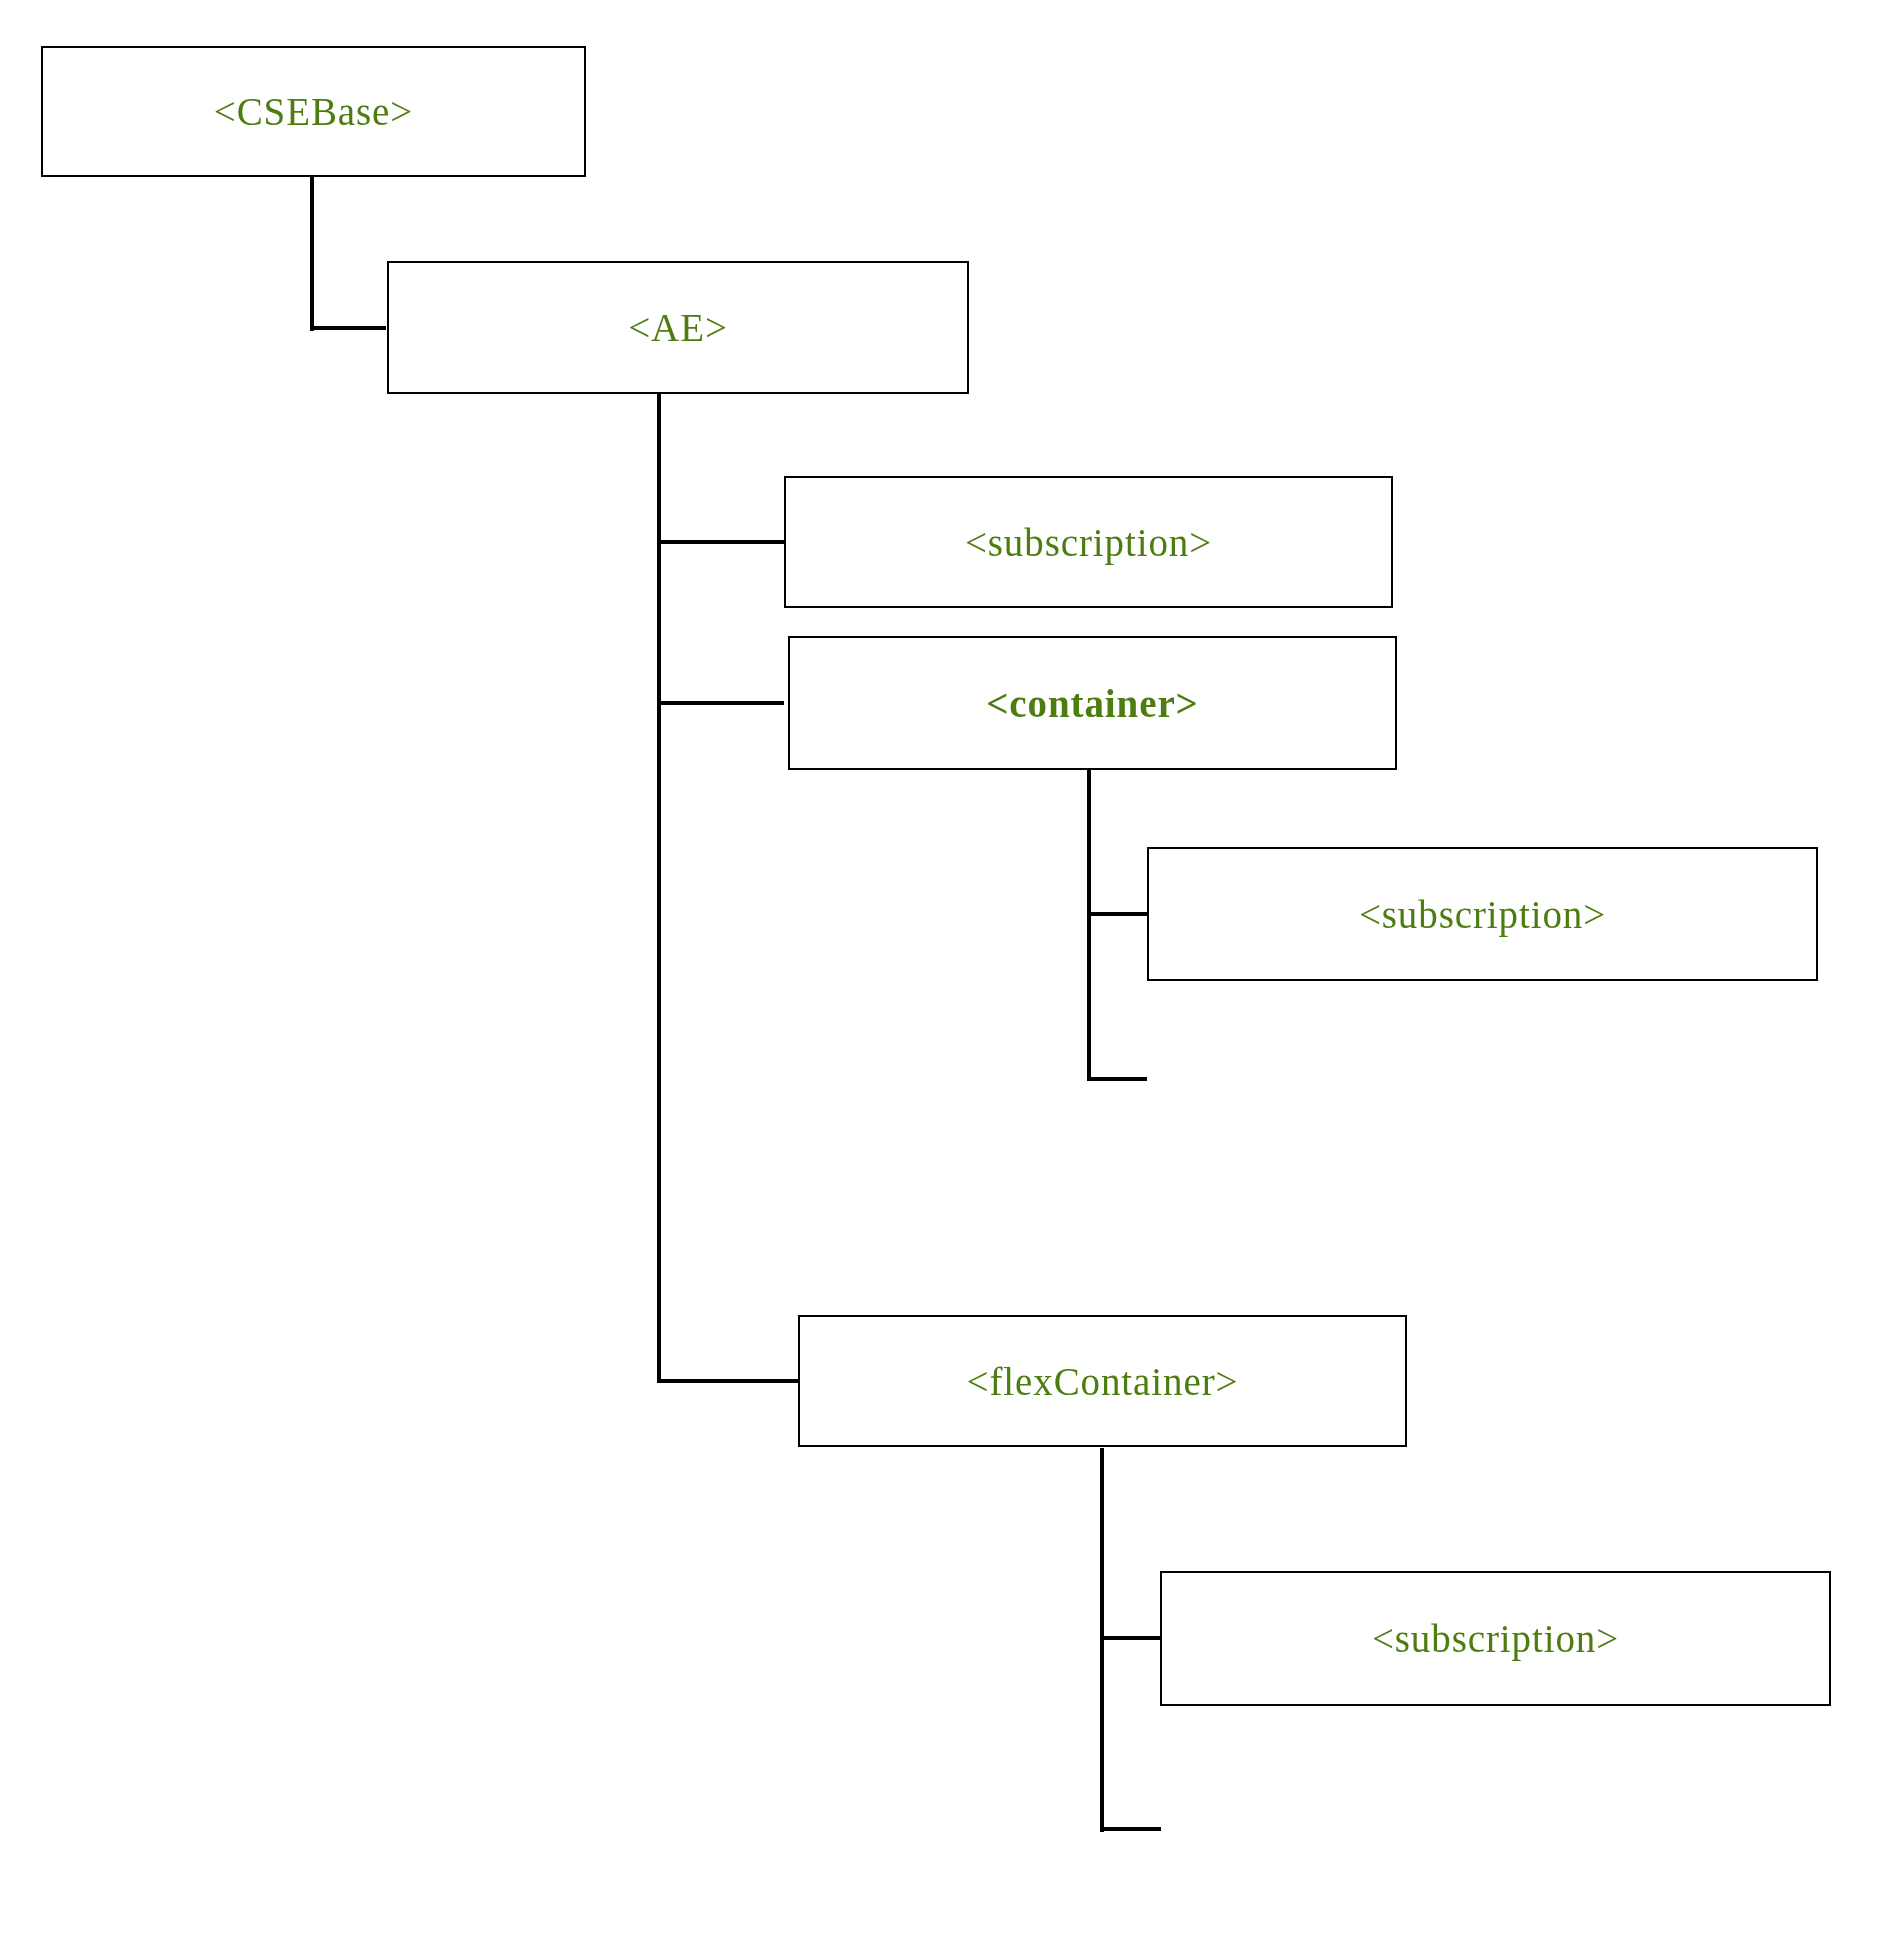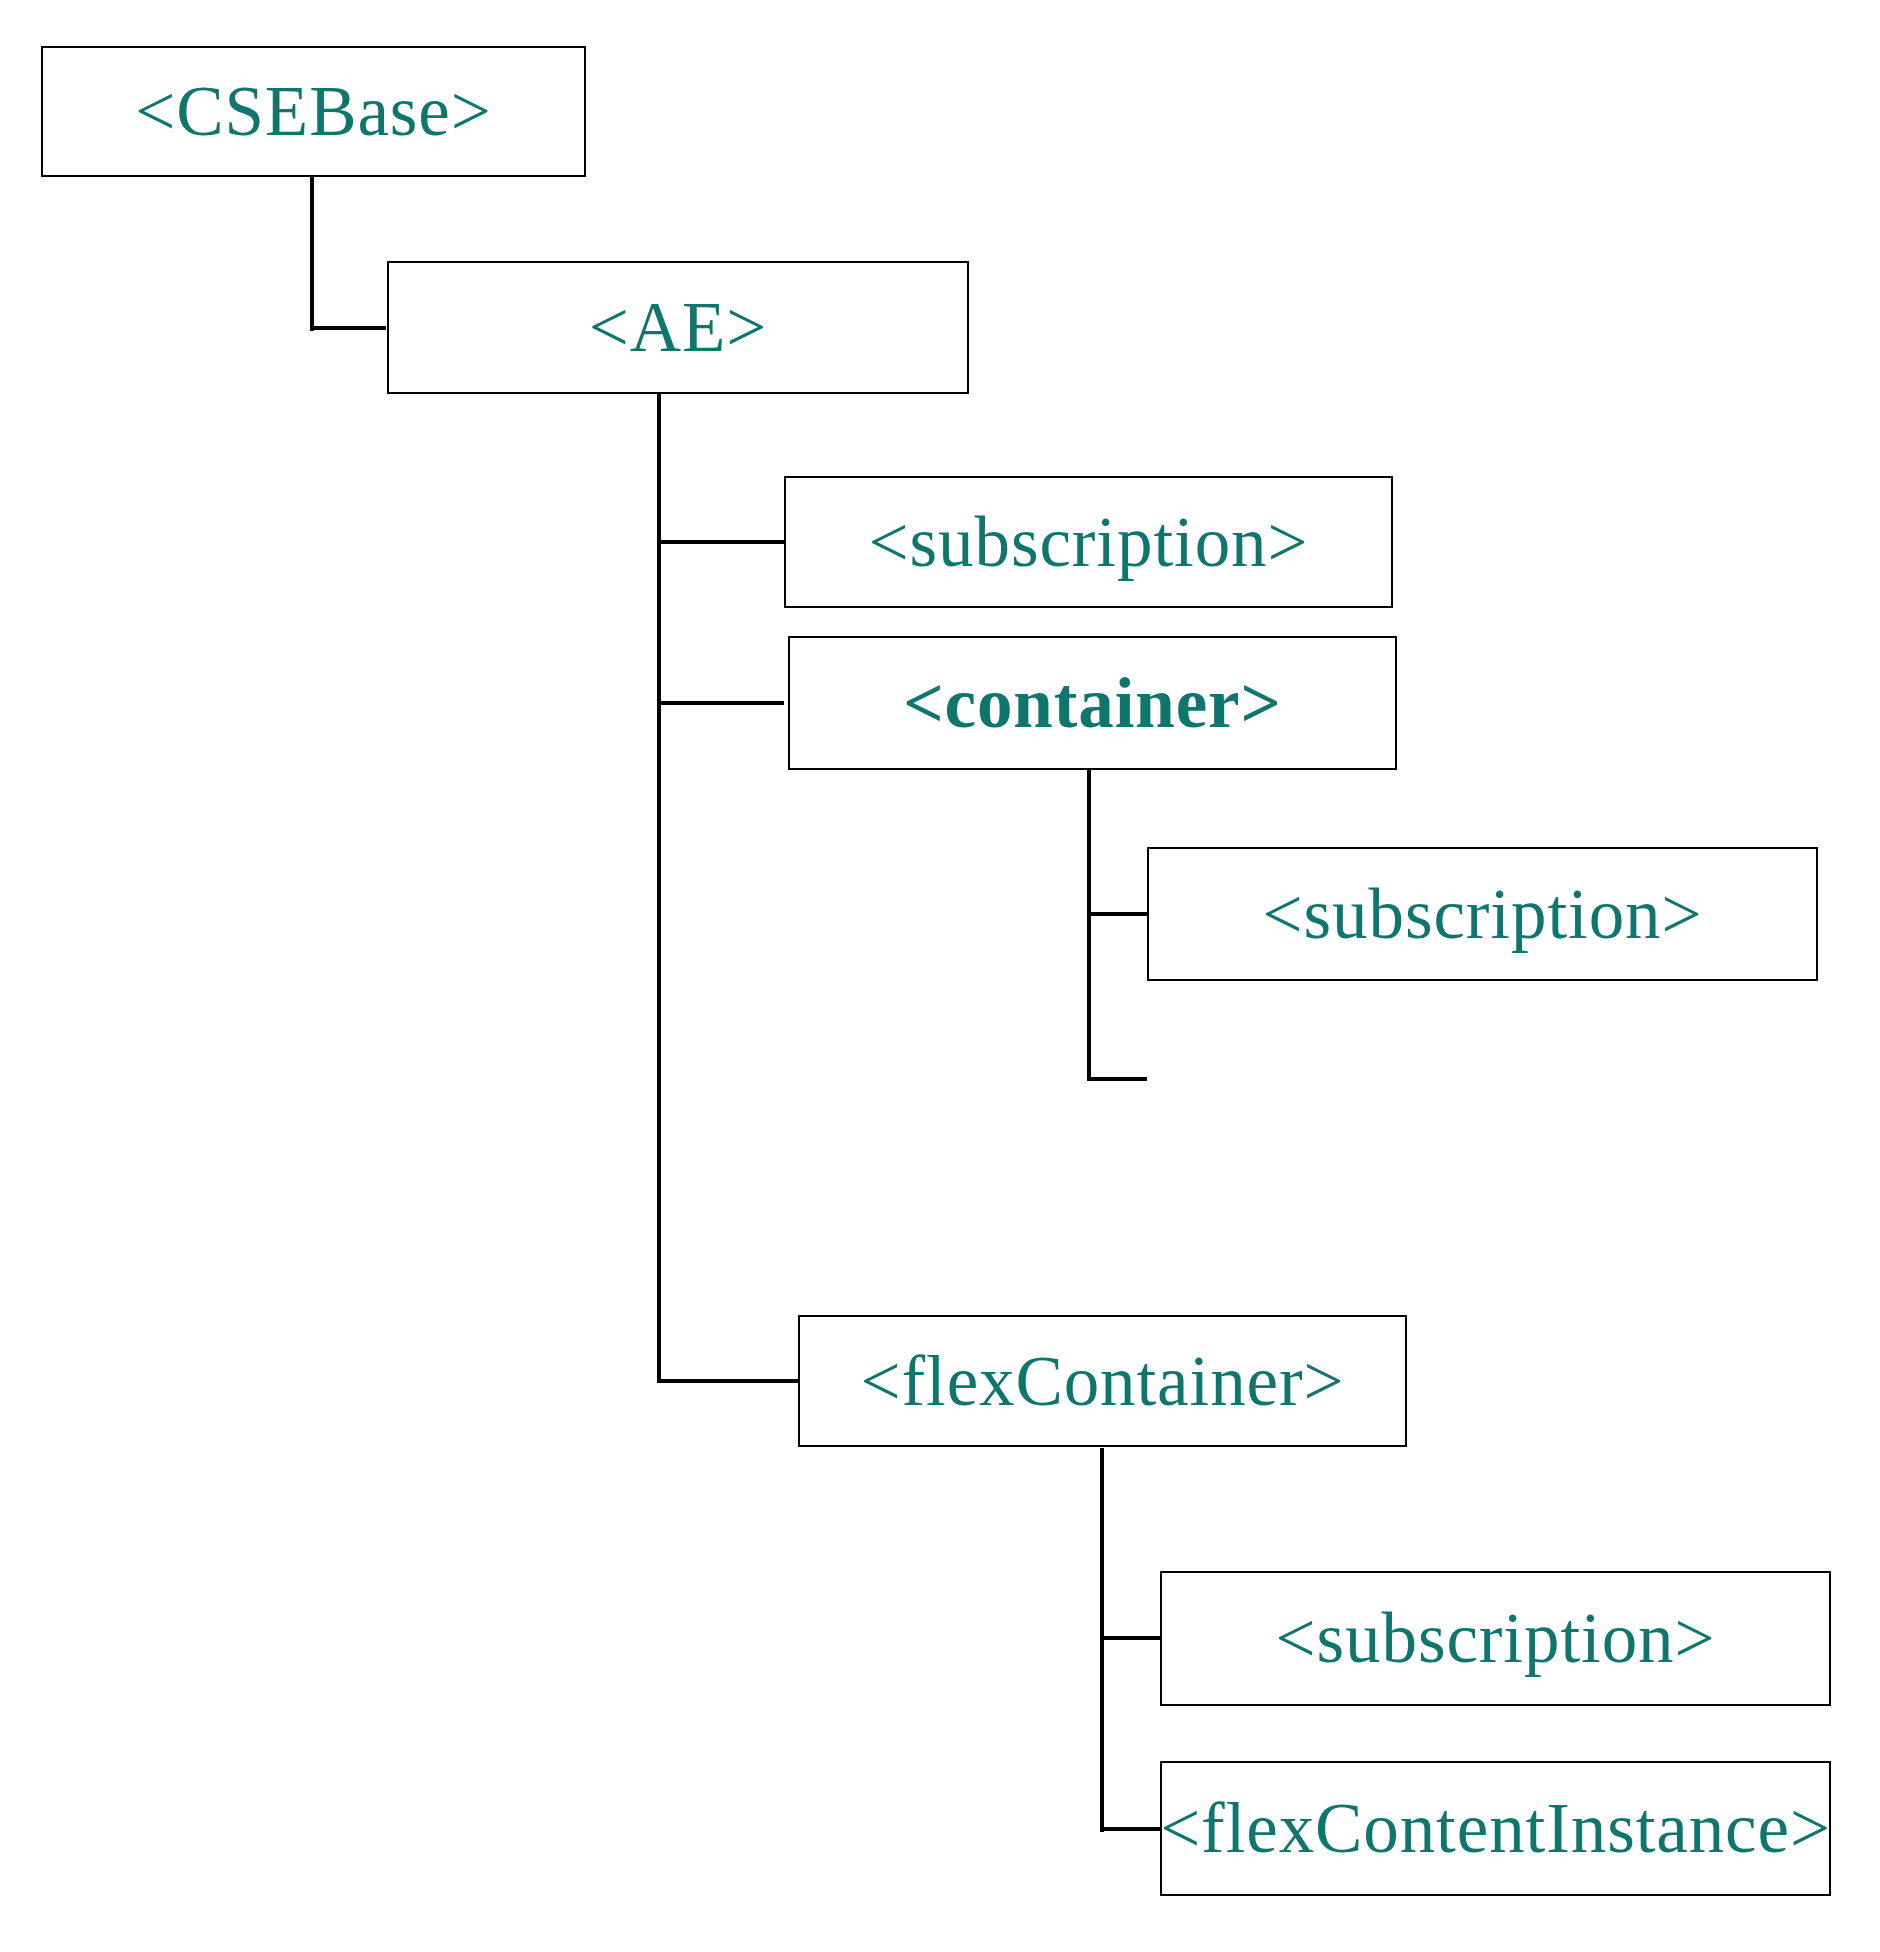--- a/index.html
+++ b/index.html
@@ -15,22 +15,22 @@
     font-family: "Liberation Serif", serif;
   }
   .node {
     position: absolute;
     box-sizing: border-box;
     background: #ffffff;
     border: 2.6px solid #000000;
     display: flex;
     align-items: center;
     justify-content: center;
-    font-size: 71px;
-    color: #0f766e;
+    font-size: 39px;
+    color: #4d7c0f;
     white-space: nowrap;
     letter-spacing: 0.9px;
   }
   .conn {
     position: absolute;
     background: #000000;
   }
 
   
   #n-csebase            { left: 41px;   top: 46px;   width: 545px; height: 131px; }
@@ -83,16 +83,15 @@
 
   <div class="node" id="n-container">&lt;container&gt;</div>
 
   <div class="node" id="n-container-sub">&lt;subscription&gt;</div>
 
 
   <div class="node" id="n-flex-container">&lt;flexContainer&gt;</div>
 
   <div class="node" id="n-flex-sub">&lt;subscription&gt;</div>
 
-  <div class="node" id="n-flex-content-inst">&lt;flexContentInstance&gt;</div>
 
 </div>
 
 
 </body></html>

